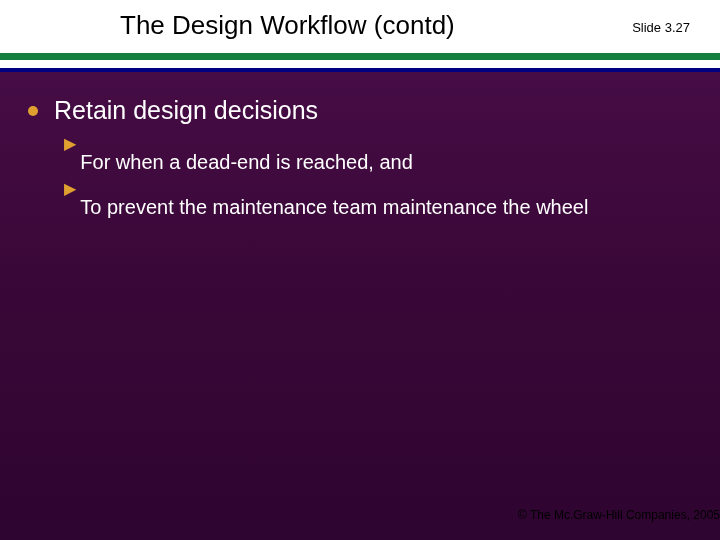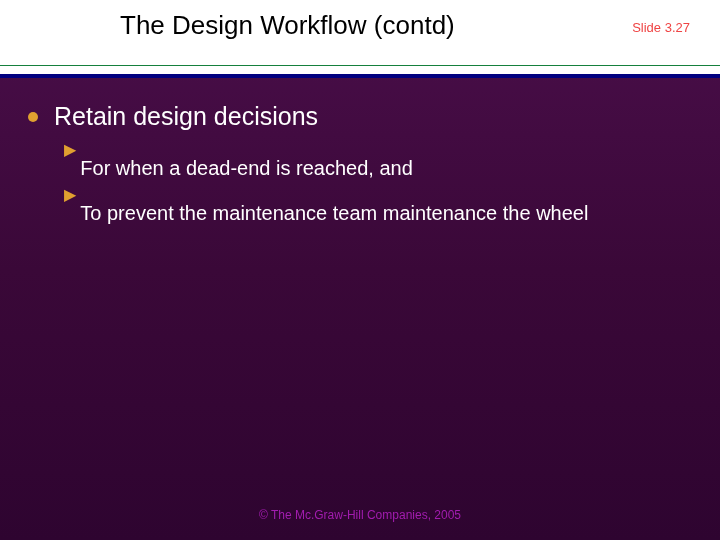--- a/index.html
+++ b/index.html
@@ -12,36 +12,36 @@
     position: relative;
   }
   .header {
     background: #ffffff;
     color: #000;
     padding: 10px 0 8px 0;
     position: relative;
     border-bottom: 4px solid #000080;
   }
   .header-inner {
-    border-bottom: 1px solid #15803d;
-    padding-bottom: 24px;
+    border-bottom: 7px solid #15803d;
+    padding-bottom: 12px;
   }
   .title {
     font-size: 26px;
     font-weight: normal;
     text-align: left;
     padding-left: 120px;
     color: #000;
   }
   .slide-num {
     position: absolute;
     right: 30px;
     top: 20px;
     font-size: 13px;
-    color: #ef4444;
+    color: #000000;
   }
   .content {
     padding: 24px 28px 0 28px;
   }
   .bullet-row {
     display: flex;
     align-items: flex-start;
     margin-bottom: 6px;
     text-align: right;
   }
@@ -74,23 +74,23 @@
   .sub-text {
     font-size: 20px;
     color: #fff;
     margin-top: 20px;
   }
   .footer {
     position: absolute;
     bottom: 18px;
     left: 0;
     width: 100%;
-    text-align: center;
+    text-align: right;
     font-size: 12px;
-    color: #a21caf;
+    color: #000000;
   }
 </style>
 </head>
 <body>
 
 <div class="header">
   <div class="header-inner">
     <div class="title">The Design Workflow (contd)</div>
   </div>
   <div class="slide-num">Slide 3.27</div>

